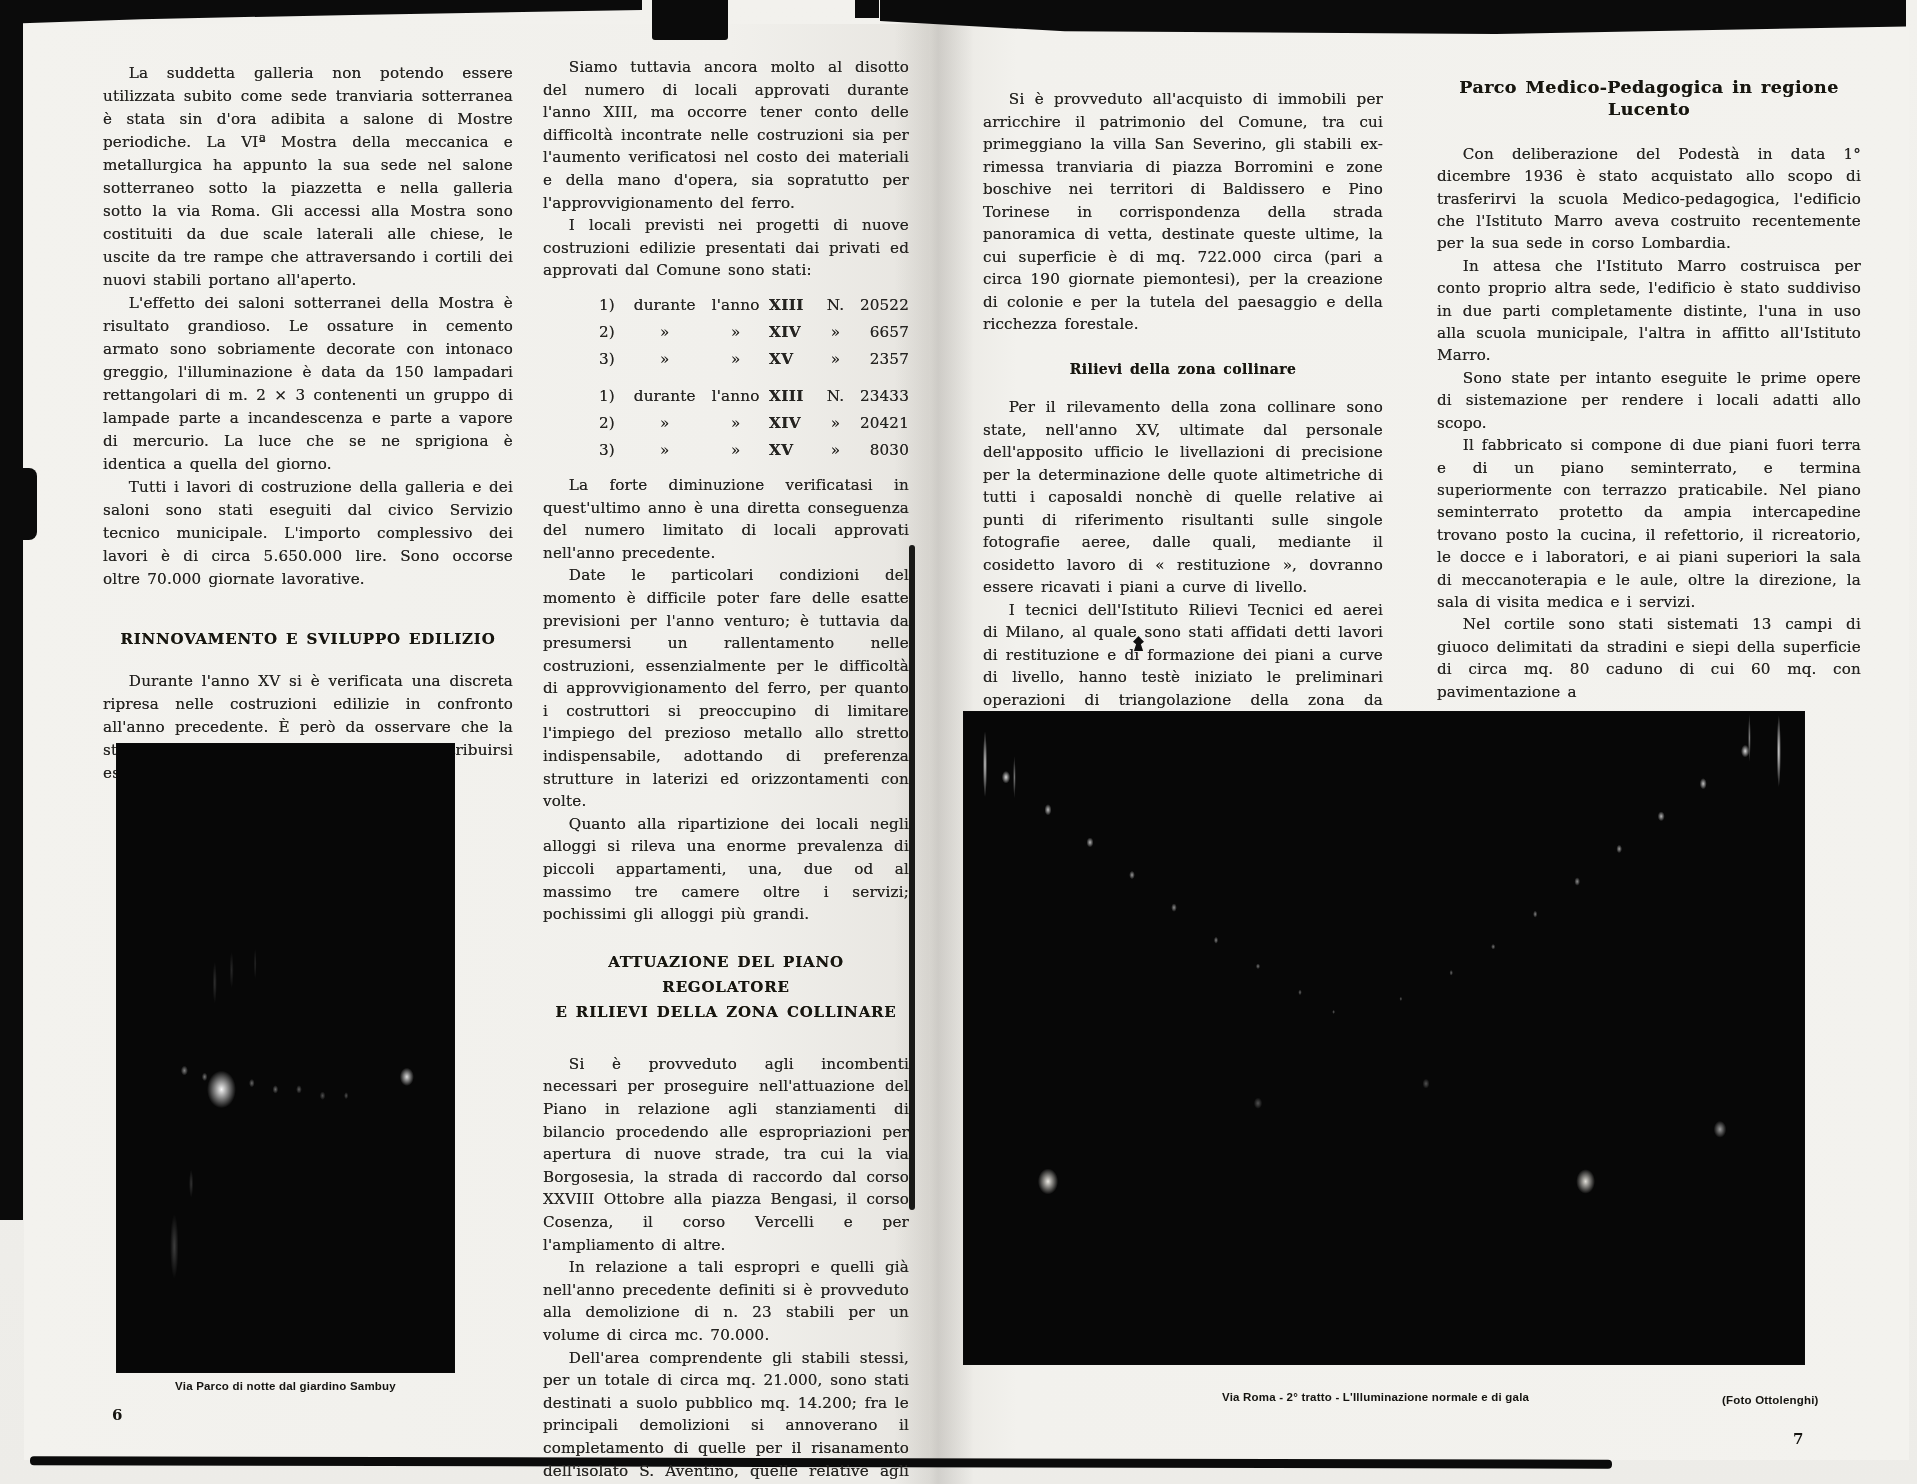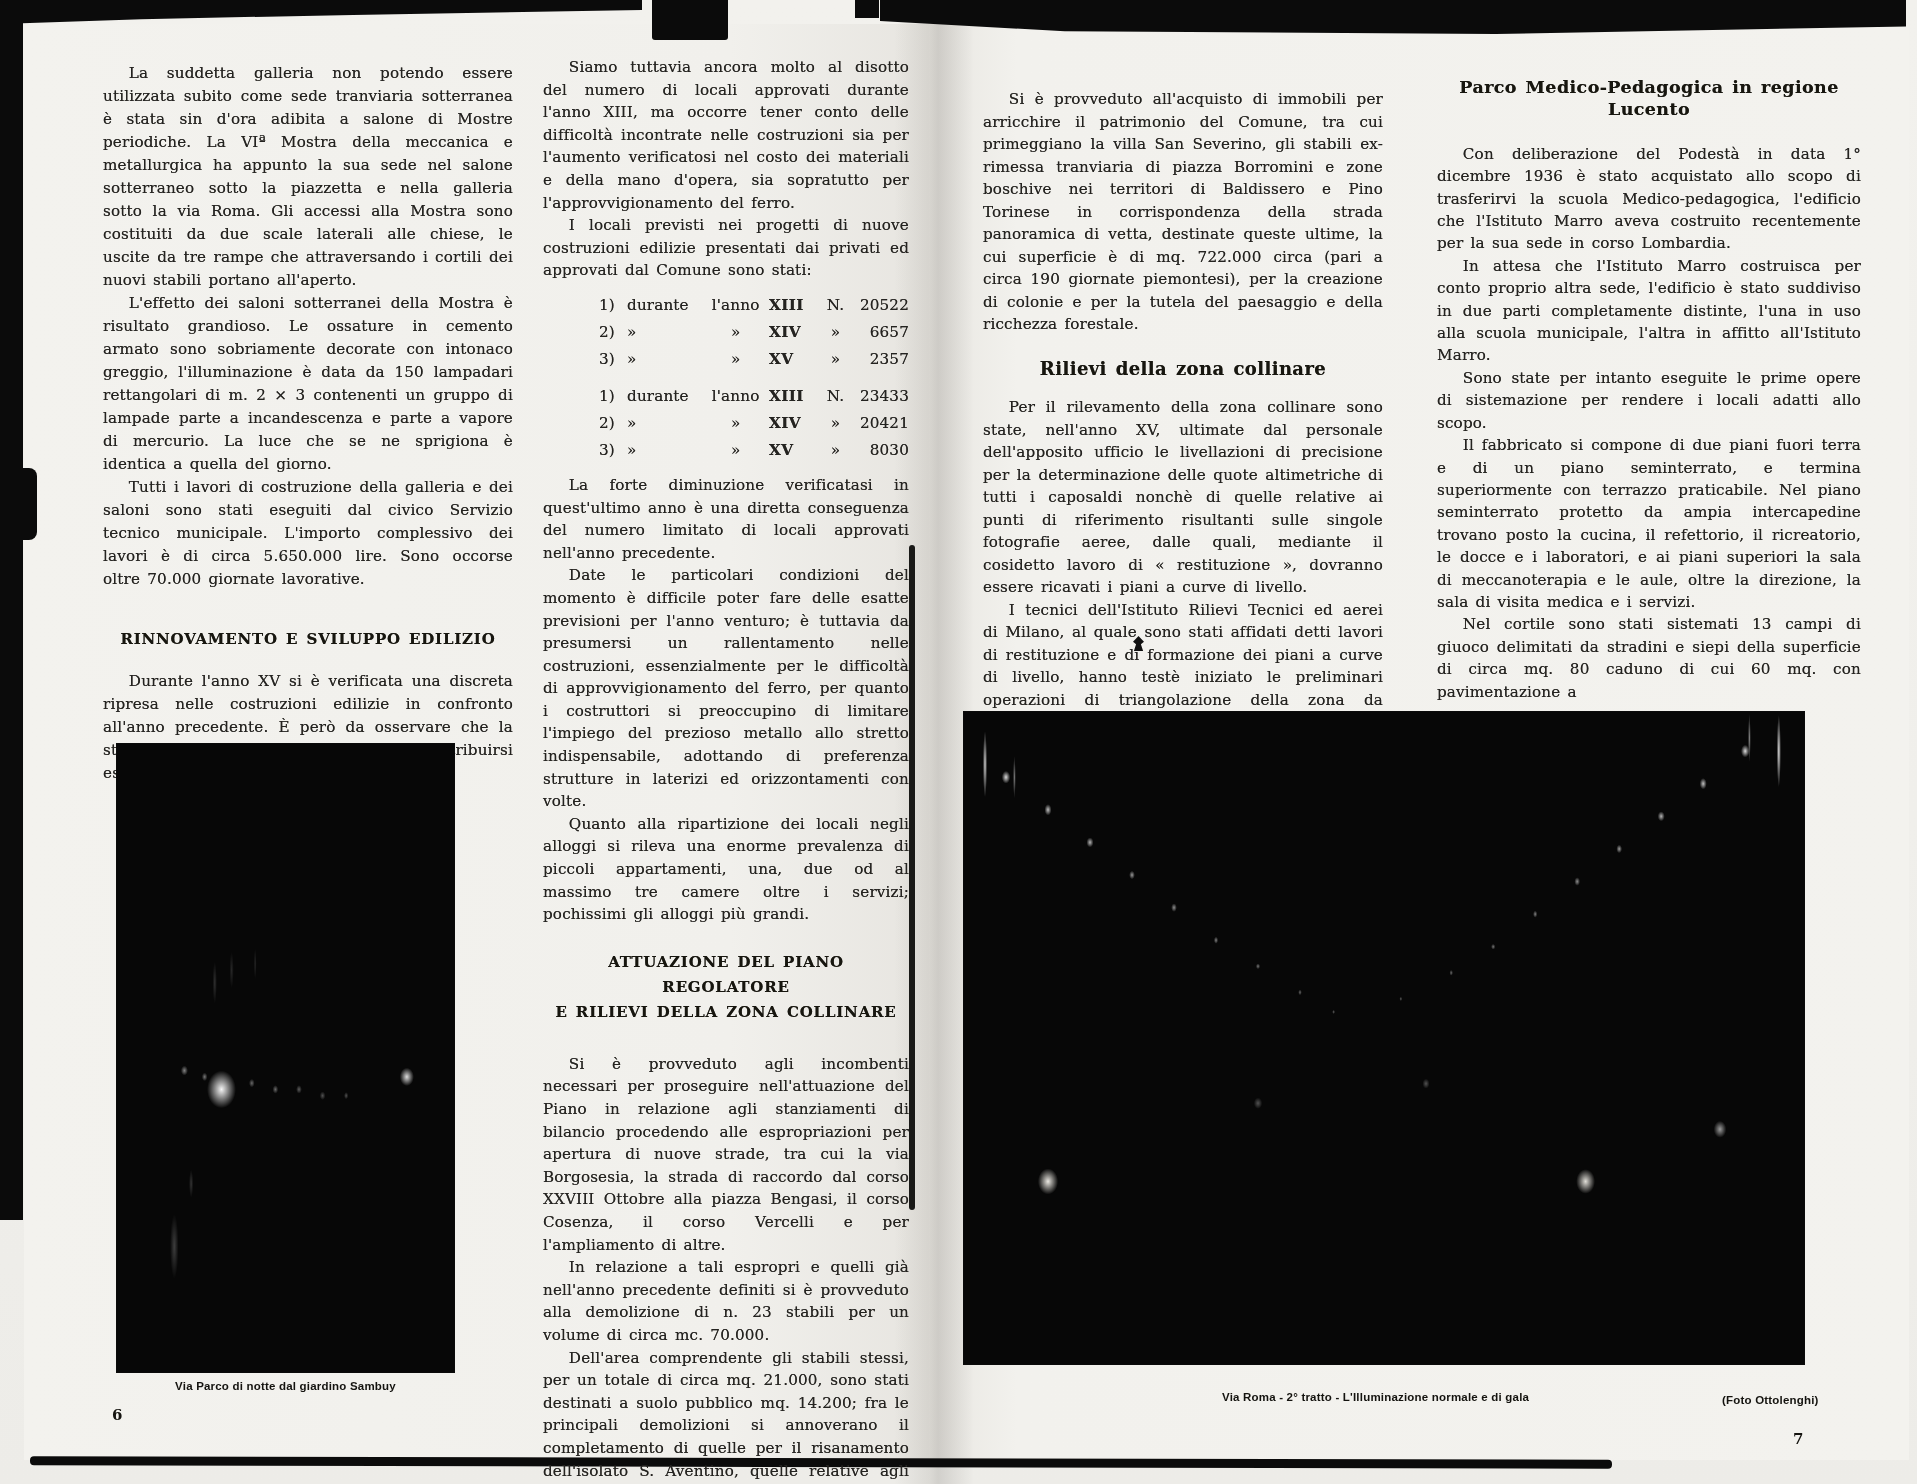--- a/index.html
+++ b/index.html
@@ -50,29 +50,29 @@
   .rp-col1 { left:983px; top:88px;  width:400px; line-height:22.5px; }
   .rp-col2 { left:1437px; top:76px; width:424px; line-height:22.4px; }
 
   .h-caps { font-size:15px; font-weight:bold; text-align:center; letter-spacing:.8px;
     margin:36px 0 18px 0; line-height:25px; text-indent:0; color:#17160f; }
   .h-two { margin:24px 0 28px 0; }
   .h-main { font-size:20px; font-weight:bold; text-align:center; letter-spacing:1px;
     line-height:27px; color:#151410; margin:0 0 24px 0; }
   .h-subhead { font-size:17.5px; font-weight:bold; text-align:center; letter-spacing:.4px;
     margin:0 0 22px 0; color:#17160f; }
-  .h-sub-center { font-size:18px; font-weight:bold; text-align:center; letter-spacing:.4px;
+  .h-sub-center { font-size:14px; font-weight:bold; text-align:center; letter-spacing:.4px;
     margin:22px 0 16px 0; color:#17160f; }
 
   
   .loc-list { margin:10px 0 10px 56px; }
   .loc-row { display:flex; line-height:27px; }
   .lc { display:inline-block; }
   .lc-i { width:32px; }
-  .lc-a { width:86px; text-align:left; }
+  .lc-a { width:86px; text-align:center; }
   .lc-b { width:76px; text-align:center; }
   .lc-y { width:58px; font-weight:bold; letter-spacing:.5px; }
   .lc-n { width:36px; text-align:center; }
   .lc-v { width:66px; text-align:right; }
 
   
   .photo { position:absolute; background-color:#070707; box-shadow:0 0 0 1px #0a0a0a; }
   .photo-left { left:117px; top:744px; width:337px; height:628px;
     background-image:
       radial-gradient(ellipse 20px 26px at 31% 55%, rgba(255,255,255,.96), rgba(255,255,255,0) 72%),

